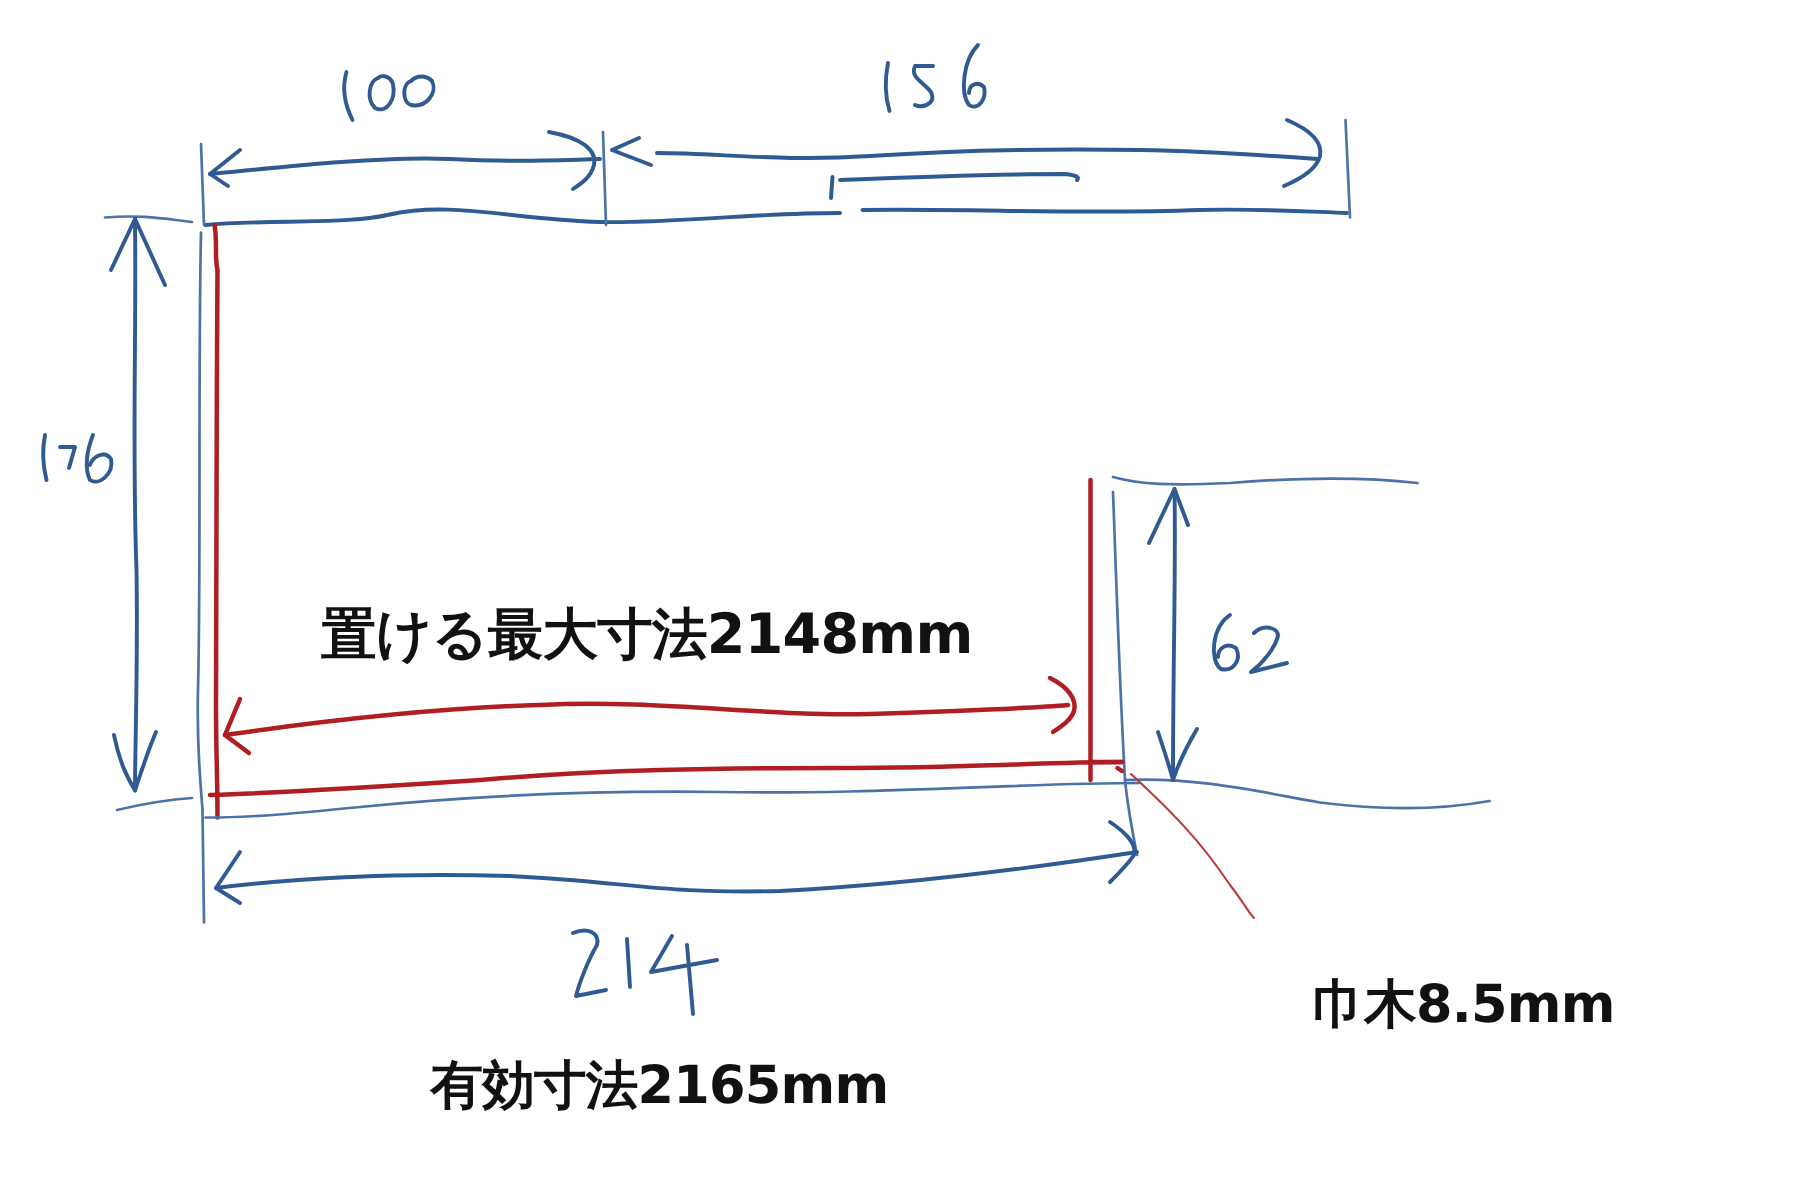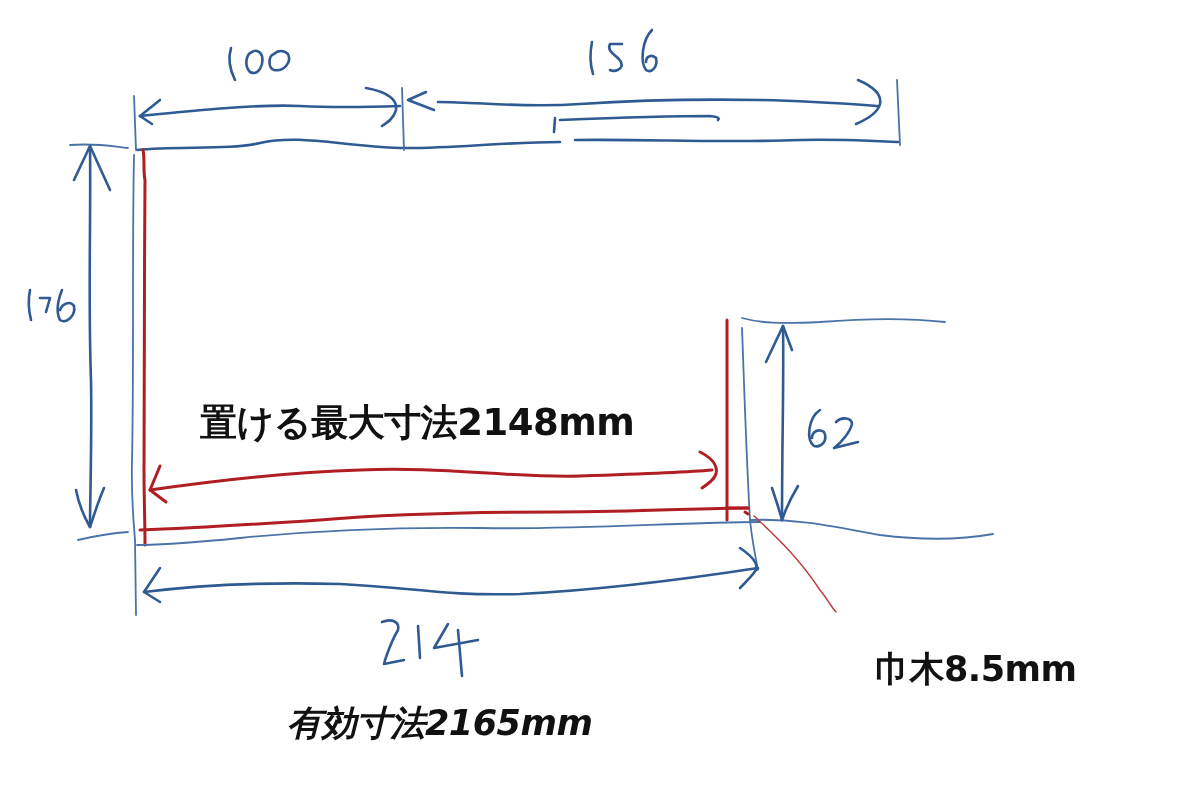--- a/index.html
+++ b/index.html
@@ -7,22 +7,22 @@
     #canvas { position: absolute; left: 0; top: 0; width: 1200px; height: 800px; }
     .blue { fill: none; stroke: #2f5a92; stroke-width: 2.6; stroke-linecap: round; stroke-linejoin: round; }
     .blue-thin { fill: none; stroke: #4b73a8; stroke-width: 1.8; stroke-linecap: round; stroke-linejoin: round; }
     .red { fill: none; stroke: #b01e23; stroke-width: 3; stroke-linecap: round; stroke-linejoin: round; }
     .red-thin { fill: none; stroke: #c0393d; stroke-width: 1.4; stroke-linecap: round; }
     .hand { fill: none; stroke: #2f5a92; stroke-width: 2.6; stroke-linecap: round; stroke-linejoin: round; }
     .label {
       position: absolute; color: #111111; font-family: "DejaVu Sans", sans-serif;
       font-weight: bold; white-space: nowrap; letter-spacing: -0.5px;
     }
-    #label-max { left: 200px; top: 398px; font-size: 37px; }
-    #label-eff { left: 287px; top: 700px; font-size: 35px; font-style: italic; }
+    #label-max { left: 214px; top: 398px; font-size: 37px; }
+    #label-eff { left: 287px; top: 700px; font-size: 35px; }
     #label-baseboard { left: 875px; top: 618px; font-size: 35px; margin-top: 28px; }
   </style>
 </head>
 <body>
 
 <svg id="canvas" viewBox="0 0 1200 800" xmlns="http://www.w3.org/2000/svg">
 
   <g>
 
     <path class="blue" d="M137 150 C 180 146, 230 150, 260 143 C 300 134, 340 146, 400 148 C 450 149, 500 142, 560 142"></path>

